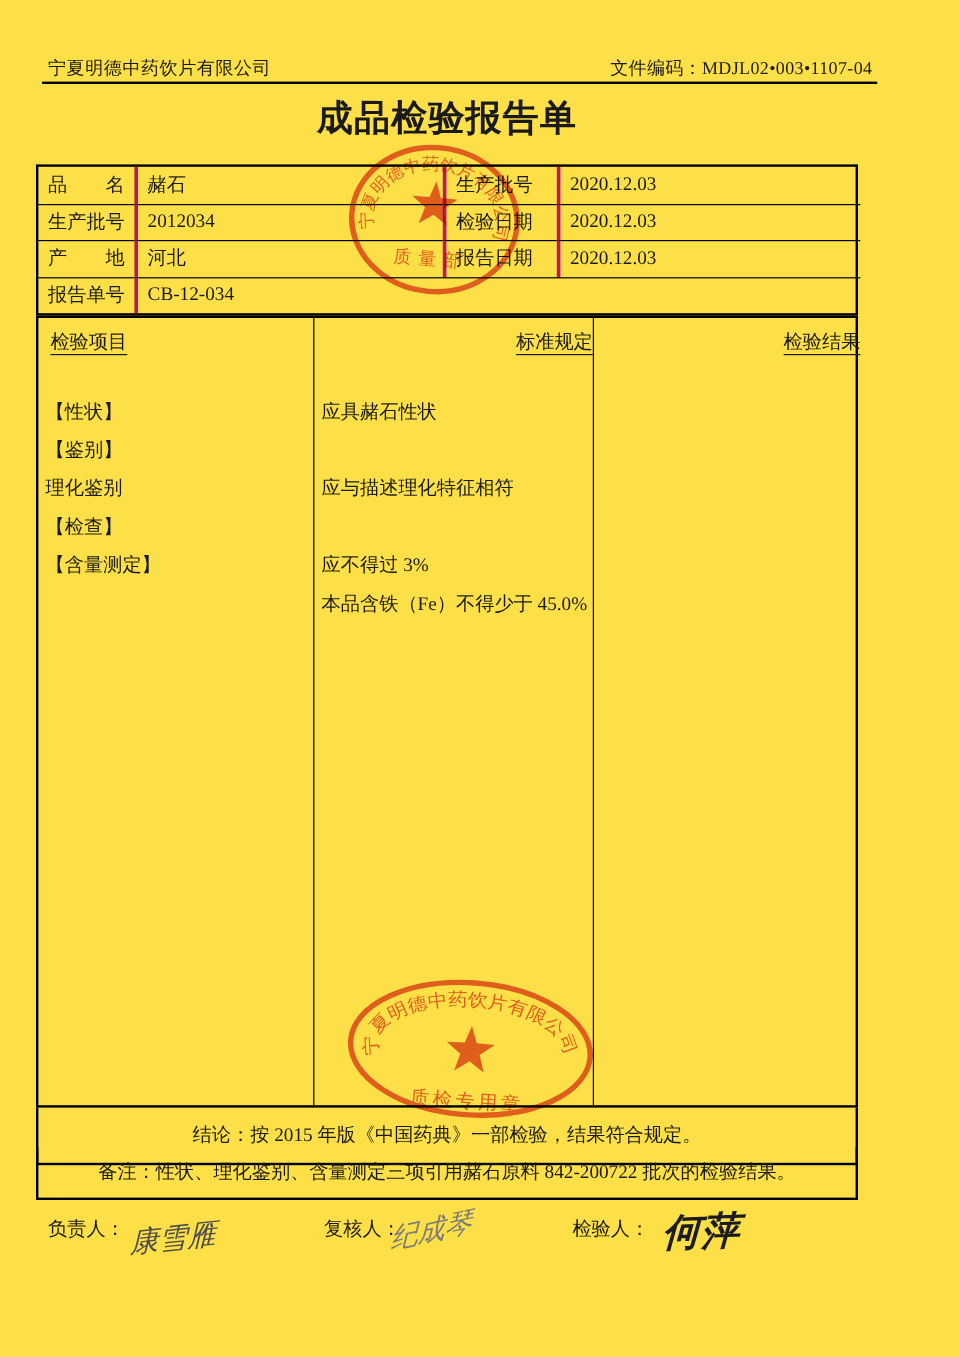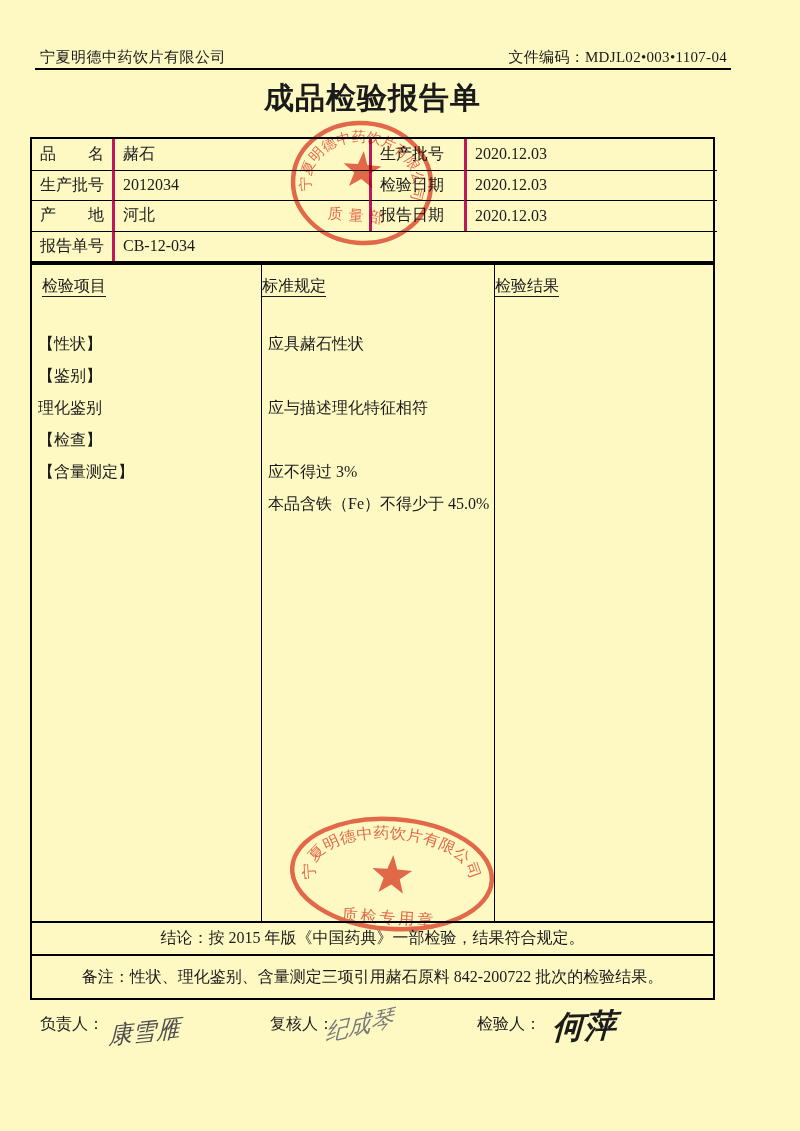--- a/index.html
+++ b/index.html
@@ -1,17 +1,17 @@
 <!DOCTYPE html>
 <html><head>
 <meta charset="utf-8">
 <style>
   html,body{margin:0;padding:0;background:#ffffff;}
   .page{
-    position:relative;width:800px;height:1131px;background:#fef9c3;
+    position:relative;width:800px;height:1131px;background:#fde047;
     font-family:"Liberation Serif","DejaVu Serif",serif;color:#1a1a1a;
     overflow:hidden;
   }
   
   .company{position:absolute;left:40px;top:48px;font-size:15px;letter-spacing:.5px;}
   .doccode{position:absolute;right:73px;top:48px;font-size:15px;letter-spacing:.3px;}
   .header-rule{position:absolute;left:35px;top:68px;width:696px;border-top:2px solid #000;}
   .title{
     position:absolute;left:30px;top:78px;width:685px;text-align:center;
     font-size:30px;font-weight:bold;letter-spacing:1px;
@@ -35,26 +35,26 @@
     position:absolute;left:30px;top:263px;width:685px;height:660px;
     display:grid;grid-template-columns:229px 233px 223px;
     border:2px solid #000;box-sizing:border-box;font-size:16px;
   }
   .main-col{box-sizing:border-box;padding-top:10px;}
   .main-col.c2,.main-col.c3{border-left:1px solid #000;}
   .col-header{
     height:22px;line-height:22px;text-decoration:underline;text-underline-offset:5px;
   }
   .c1 .col-header{margin-left:10px;display:inline-block;text-align:right;}
-  .c2 .col-header,.c3 .col-header{display:block;text-align:left;}
+  .c2 .col-header,.c3 .col-header{display:block;text-align:right;}
   .col-lines{margin-top:31px;}
   .tline{height:32px;line-height:32px;padding-left:6px;white-space:nowrap;}
   
   .conclusion-row{
-    position:absolute;left:30px;top:923px;width:685px;height:33px;
+    position:absolute;left:30px;top:923px;width:685px;height:48px;
     border:2px solid #000;border-top:none;box-sizing:border-box;
     display:flex;align-items:center;justify-content:center;font-size:16px;
   }
   .remark-row{
     position:absolute;left:30px;top:956px;width:685px;height:44px;
     border:2px solid #000;border-top:none;box-sizing:border-box;
     display:flex;align-items:center;justify-content:center;font-size:16px;
   }
   
   .sig-label{position:absolute;top:1014px;font-size:16px;}

